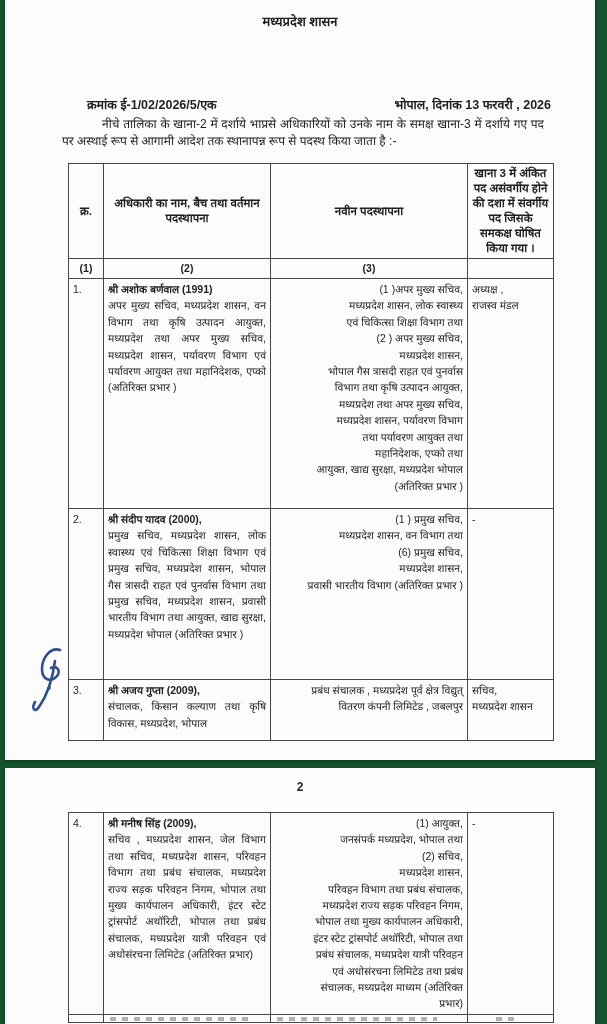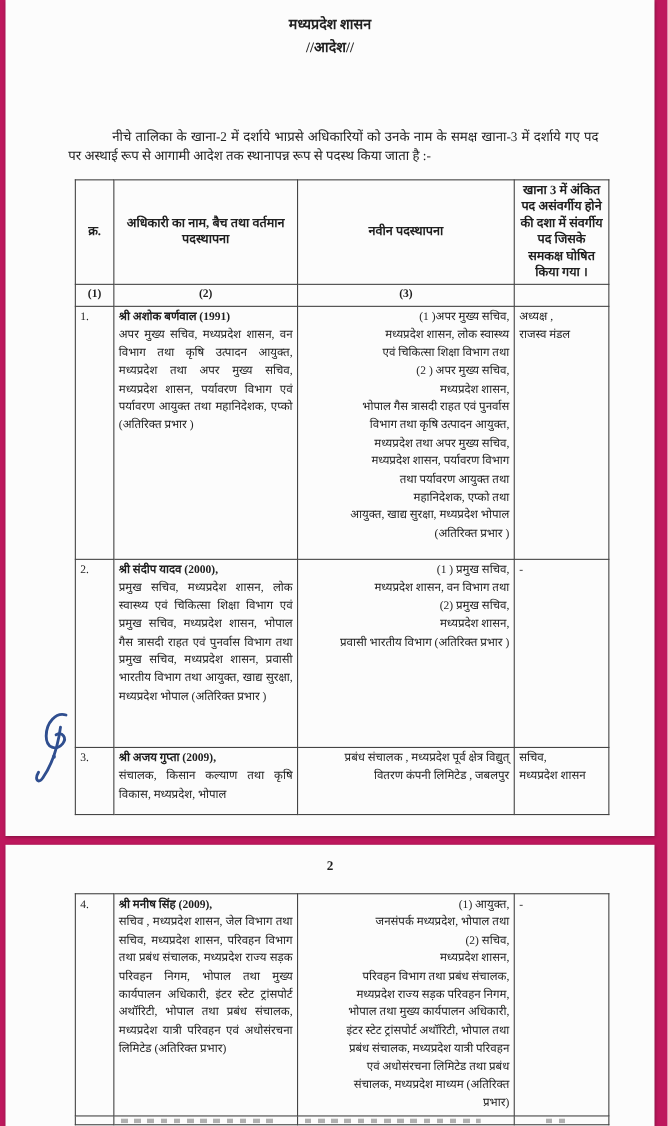--- a/index.html
+++ b/index.html
@@ -1,19 +1,19 @@
 <!DOCTYPE html>
 <html><head>
 <meta charset="utf-8">
 <style>
   html,body{margin:0;padding:0;}
   #stage{
     position:relative;width:607px;height:1024px;overflow:hidden;
-    background:#be185d;
-    font-family:Liberation Serif, serif;
+    background:#14532d;
+    font-family:Liberation Sans, sans-serif;
     color:#1f1f1f;
   }
   .page{
     position:absolute;left:5px;width:590px;background:#fcfcfc;
     box-shadow:0 1px 3px rgba(0,0,0,.35);
     overflow:hidden;
   }
   #page1{top:0;height:760px;}
   #page2{top:768px;height:256px;}
 
@@ -61,23 +61,26 @@
   td.pcell{position:relative;padding:0;}
 </style>
 </head>
 <body>
 
 <div id="stage">
 
   <div class="page" id="page1">
     <div class="doc-header">
       <div>मध्यप्रदेश शासन</div>
-      <div>//आदेश//</div>
     </div>
 
+    <div class="ref-line">
+      <span>क्रमांक ई-1/02/2026/5/एक</span>
+      <span>भोपाल, दिनांक 13 फरवरी , 2026</span>
+    </div>
 
     <div class="intro">नीचे तालिका के खाना-2 में दर्शाये भाप्रसे अधिकारियों को उनके नाम के समक्ष खाना-3 में दर्शाये गए पद पर अस्थाई रूप से आगामी आदेश तक स्थानापन्न रूप से पदस्थ किया जाता है :-</div>
 
     <table class="gov" id="table1">
       <colgroup>
           <col class="c1">
           <col class="c2">
           <col class="c3">
           <col class="c4">
         </colgroup>
@@ -117,21 +120,21 @@
 राजस्व मंडल</td>
       </tr>
       <tr class="r2">
         <td class="sno">2.</td>
         <td>
           <div class="nm">श्री संदीप यादव (2000),</div>
           <div class="desc">प्रमुख सचिव, मध्यप्रदेश शासन, लोक स्वास्थ्य एवं चिकित्सा शिक्षा विभाग एवं प्रमुख सचिव, मध्यप्रदेश शासन, भोपाल गैस त्रासदी राहत एवं पुनर्वास विभाग तथा प्रमुख सचिव, मध्यप्रदेश शासन, प्रवासी भारतीय विभाग तथा आयुक्त, खाद्य सुरक्षा, मध्यप्रदेश भोपाल (अतिरिक्त प्रभार )</div>
         </td>
         <td class="newpost pre">(1 ) प्रमुख सचिव,
 मध्यप्रदेश शासन, वन विभाग तथा
-(2) प्रमुख सचिव,
+(6) प्रमुख सचिव,
 मध्यप्रदेश शासन,
 प्रवासी भारतीय विभाग (अतिरिक्त प्रभार )</td>
         <td class="equiv pre">-</td>
       </tr>
       <tr class="r3">
         <td class="sno">3.</td>
         <td>
           <div class="nm">श्री अजय गुप्ता (2009),</div>
           <div class="desc">संचालक, किसान कल्याण तथा कृषि विकास, मध्यप्रदेश, भोपाल</div>
         </td>

